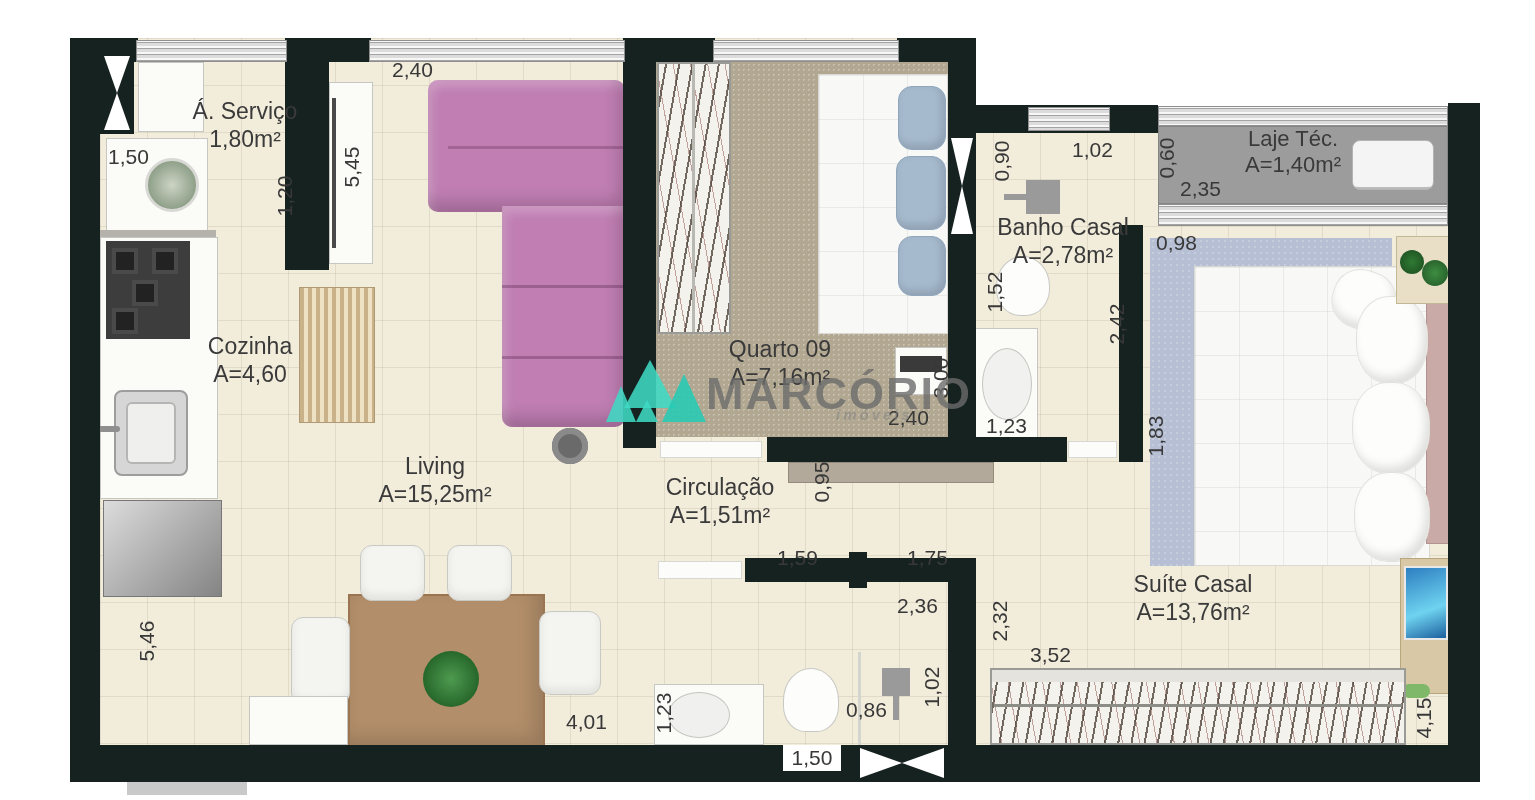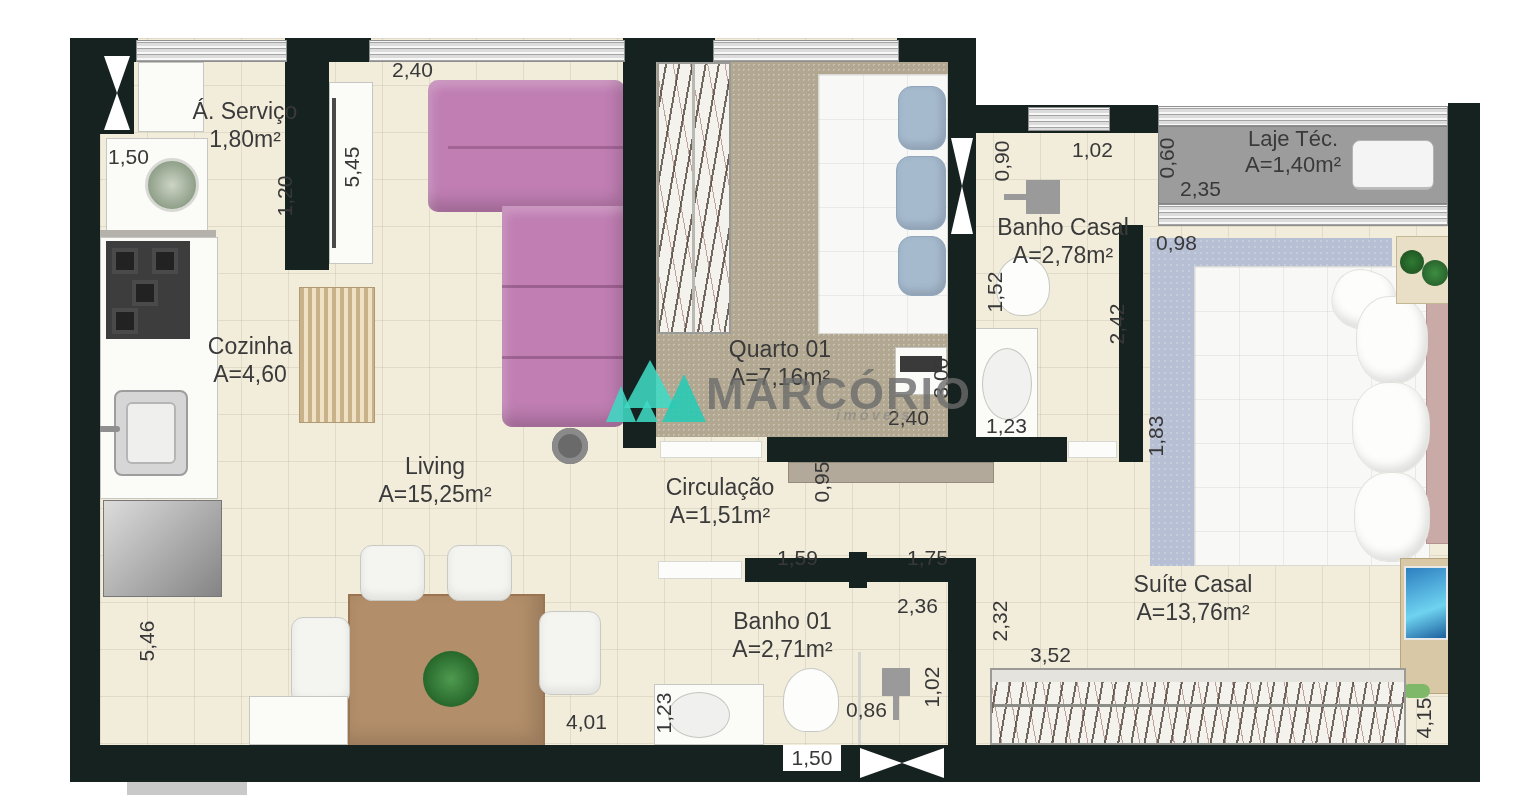--- a/index.html
+++ b/index.html
@@ -173,37 +173,34 @@
   <div class="rl" style="left:175px;top:97px;width:140px">
     <span>Á. Serviço</span><br>
     <span>1,80m²</span></div>
   <div class="rl" style="left:195px;top:332px;width:110px">
     <span>Cozinha</span><br>
     <span>A=4,60</span></div>
   <div class="rl" style="left:370px;top:452px;width:130px">
     <span>Living</span><br>
     <span>A=15,25m²</span></div>
   <div class="rl" style="left:715px;top:335px;width:130px">
-    <span>Quarto 01</span><br>
+    <span>Quarto 09</span><br>
     <span>A=7,16m²</span></div>
   <div class="rl" style="left:988px;top:213px;width:150px">
     <span>Banho Casal</span><br>
     <span>A=2,78m²</span></div>
   <div class="rl" style="left:1228px;top:126px;width:130px;font-size:22px;line-height:26px">
     <span>Laje Téc.</span><br>
     <span>A=1,40m²</span></div>
   <div class="rl" style="left:1118px;top:570px;width:150px">
     <span>Suíte Casal</span><br>
     <span>A=13,76m²</span></div>
   <div class="rl" style="left:645px;top:473px;width:150px">
     <span>Circulação</span><br>
     <span>A=1,51m²</span></div>
-  <div class="rl" style="left:715px;top:607px;width:135px">
-    <span>Banho 01</span><br>
-    <span>A=2,71m²</span></div>
 
   <div class="dim" style="left:108px;top:145px">1,50</div>
   <div class="dim dimv" style="left:324px;top:155px;width:56px">5,45</div>
   <div class="dim dimv" style="left:257px;top:184px;width:56px">1,20</div>
   <div class="dim" style="left:392px;top:58px">2,40</div>
   <div class="dim dimv" style="left:974px;top:149px;width:56px">0,90</div>
   <div class="dim" style="left:1072px;top:138px">1,02</div>
   <div class="dim dimv" style="left:1139px;top:146px;width:56px">0,60</div>
   <div class="dim" style="left:1180px;top:177px">2,35</div>
   <div class="dim" style="left:1156px;top:231px">0,98</div>

